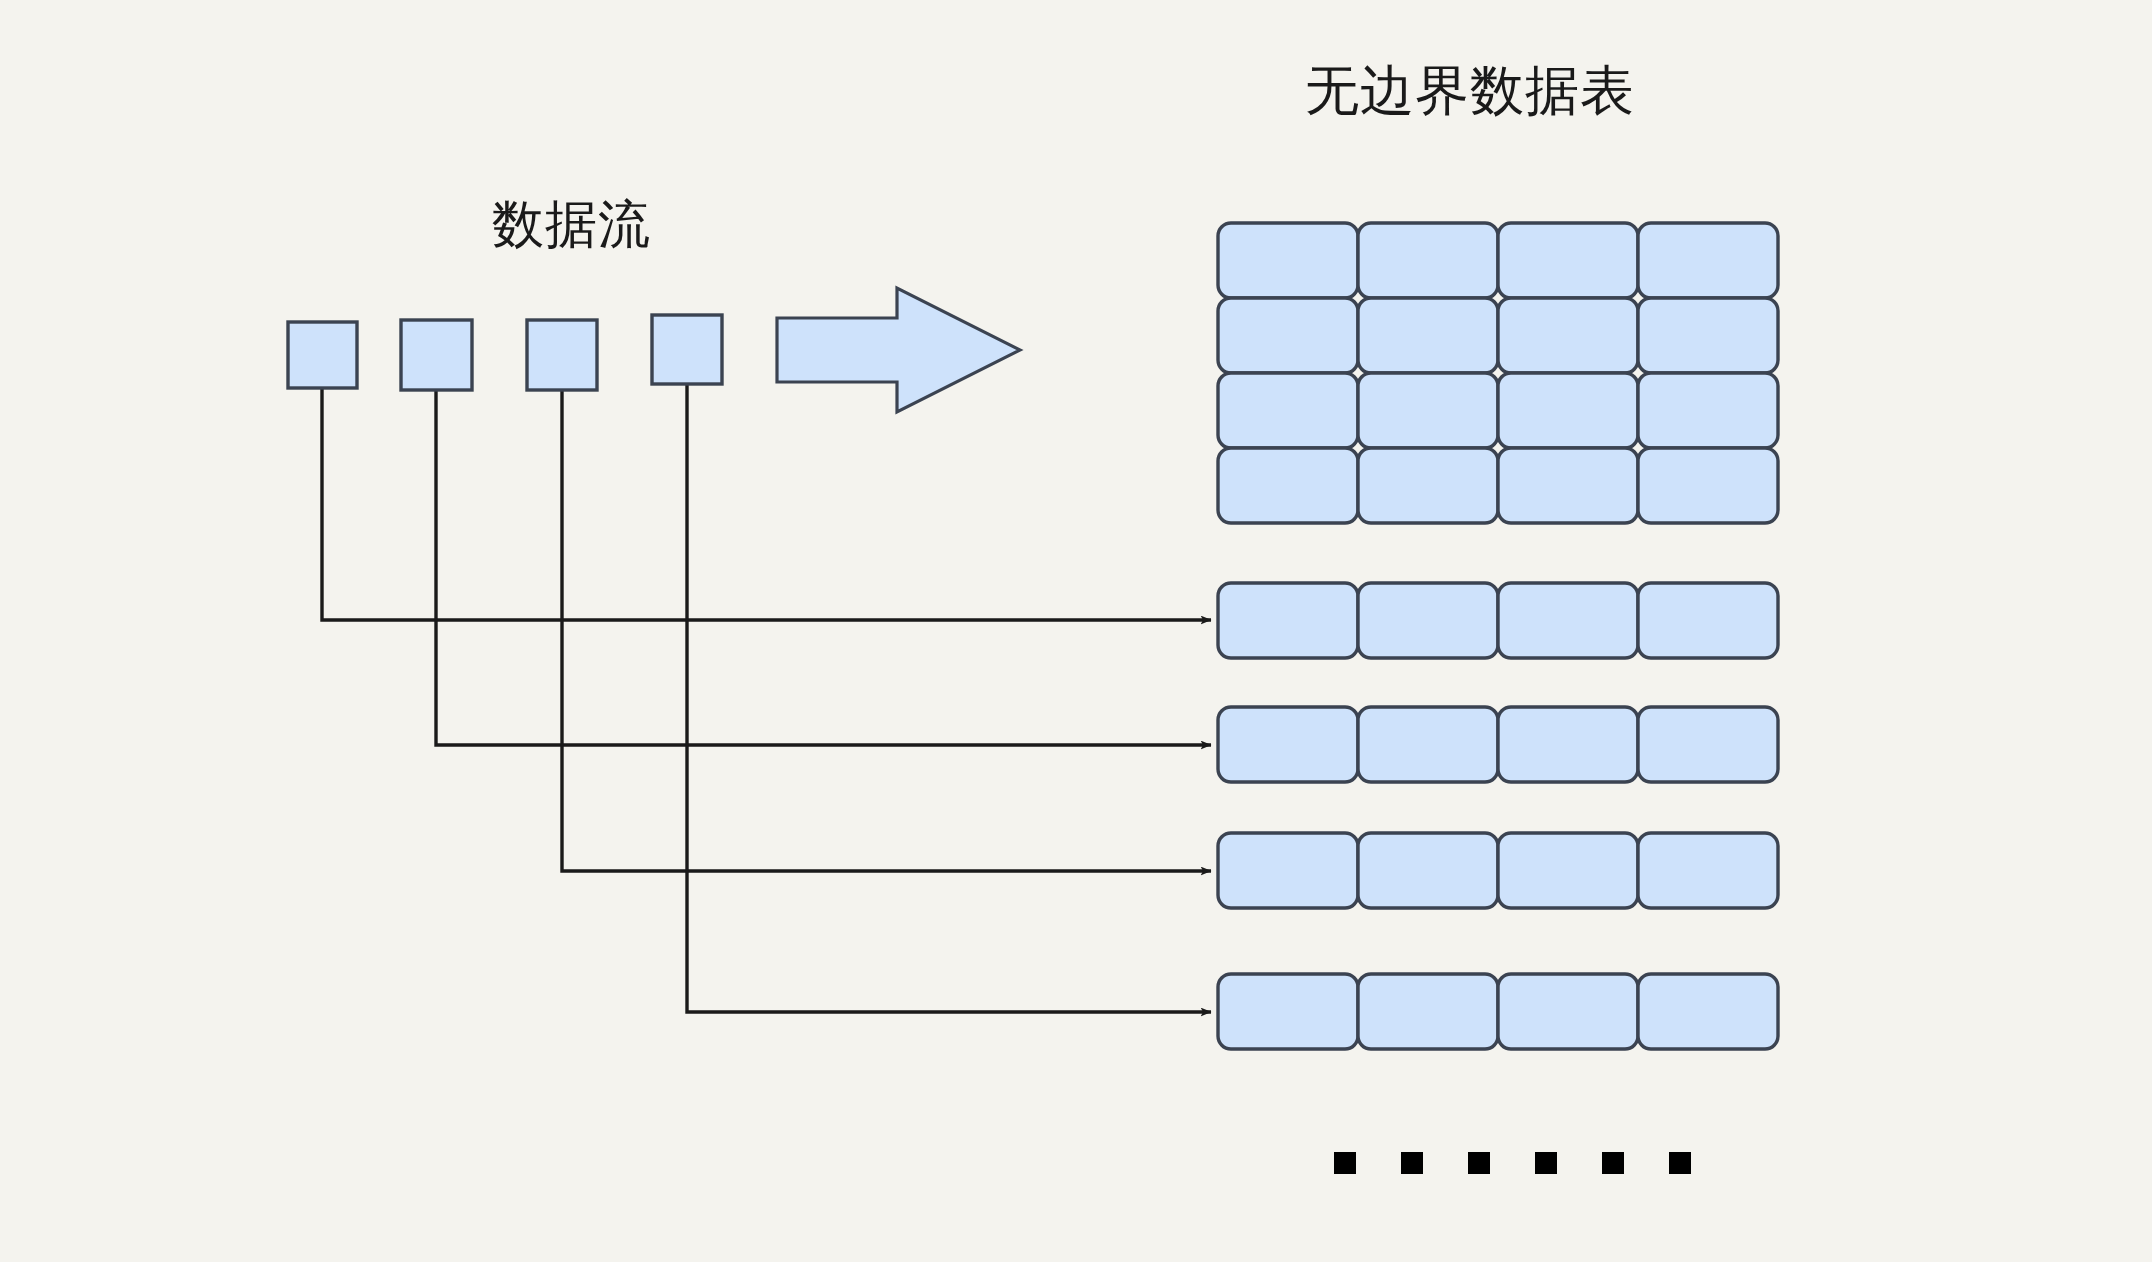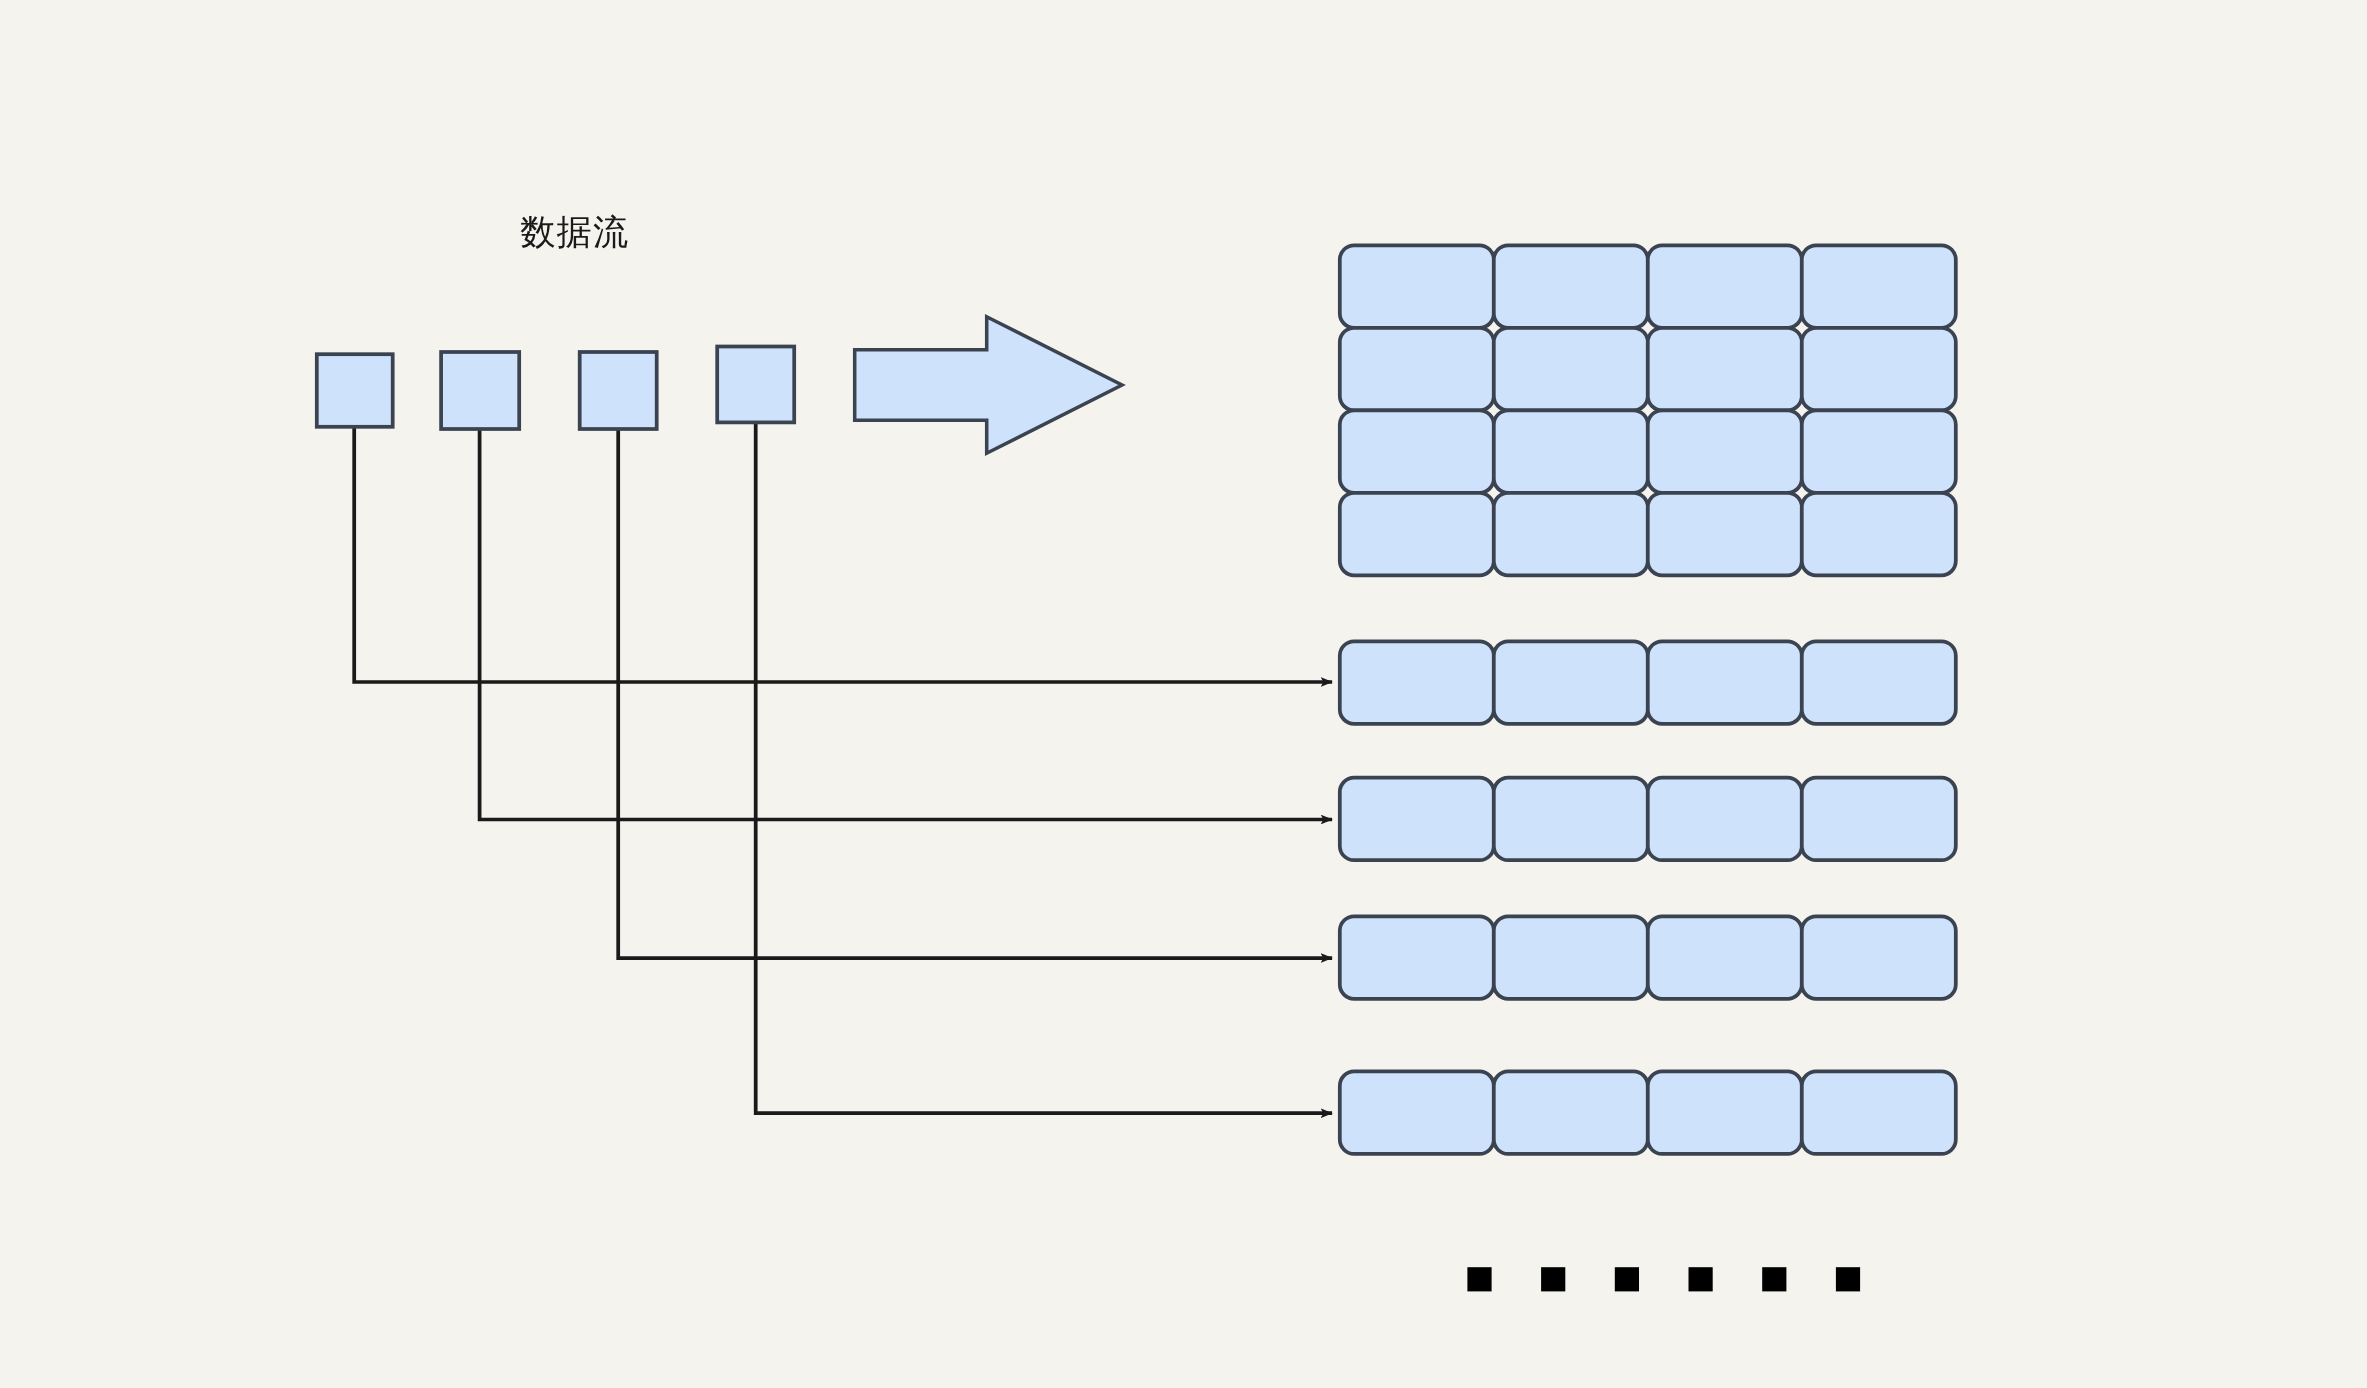--- a/index.html
+++ b/index.html
@@ -32,22 +32,22 @@
     font-weight: 400;
     white-space: nowrap;
     letter-spacing: 1px;
   }
   #title-label {
     font-size: 54px;
     left: 1305px;
     top: 55px;
   }
   #stream-label {
-    font-size: 32px;
-    left: 473px;
+    font-size: 52px;
+    left: 492px;
     top: 190px;
     text-align: right;
   }
 </style>
 </head>
 <body>
 
 <div id="canvas">
 
   <svg id="diagram-svg" viewBox="0 0 2152 1262">
@@ -126,16 +126,17 @@
     <g>
       <rect x="1334" y="1152" width="22" height="22" fill="#000000"></rect>
       <rect x="1401" y="1152" width="22" height="22" fill="#000000"></rect>
       <rect x="1468" y="1152" width="22" height="22" fill="#000000"></rect>
       <rect x="1535" y="1152" width="22" height="22" fill="#000000"></rect>
       <rect x="1602" y="1152" width="22" height="22" fill="#000000"></rect>
       <rect x="1669" y="1152" width="22" height="22" fill="#000000"></rect>
     </g>
   </svg>
 
+  <div class="label" id="title-label">无边界数据表</div>
 
   <div class="label" id="stream-label">数据流</div>
 
 </div>
 
 </body></html>

